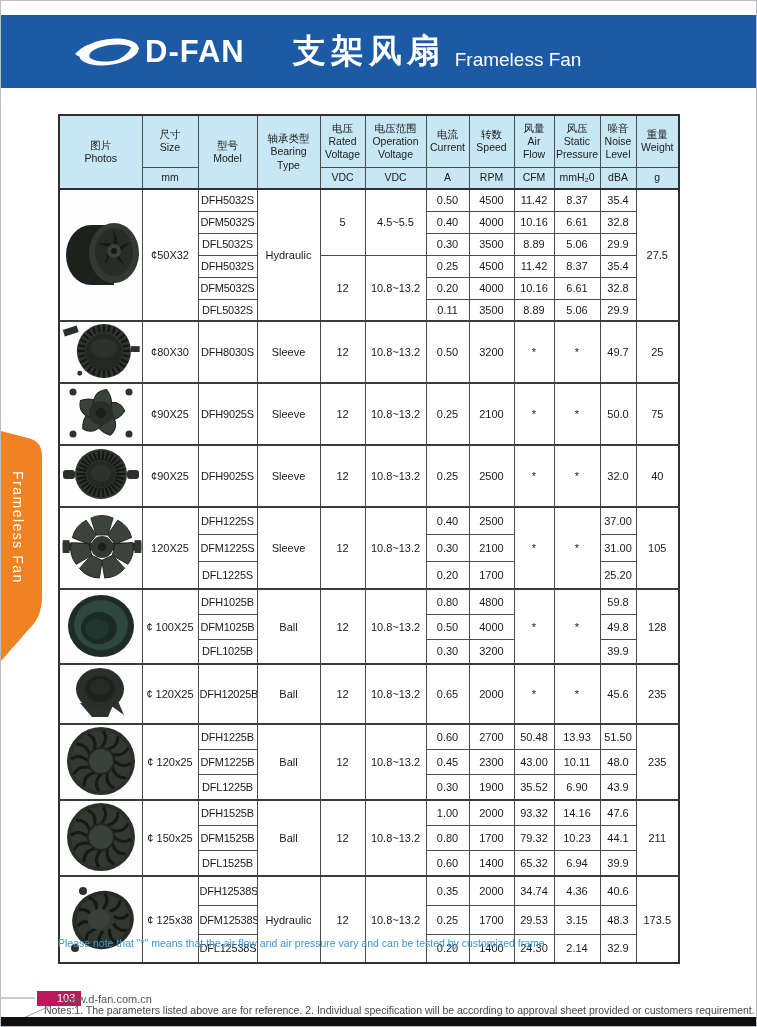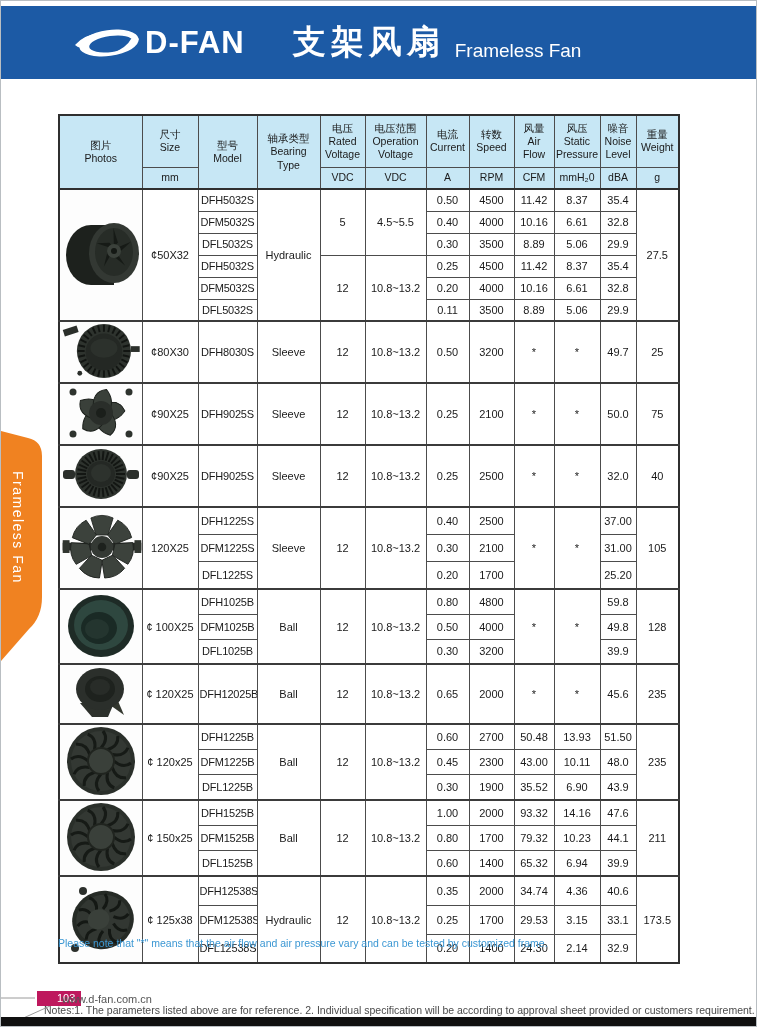--- a/index.html
+++ b/index.html
@@ -2,21 +2,21 @@
 <html><head>
 <meta charset="utf-8">
 <style>
   html,body{margin:0;padding:0;}
   body{
     width:757px;height:1027px;position:relative;background:#fff;
     font-family:"Liberation Sans",sans-serif;box-sizing:border-box;
     border:1px solid #b9bec2;overflow:hidden;
   }
   
-  .topband{position:absolute;top:5px;left:0;right:0;height:73px;background:#1c5aa5;
+  .topband{position:absolute;top:14px;left:0;right:0;height:73px;background:#1c5aa5;
            display:flex;align-items:center;}
   .brand{display:flex;align-items:center;margin-left:72px;}
   .brand-text{color:#fff;font-size:31px;font-weight:bold;letter-spacing:1px;margin-left:4px;}
   .title-zh{color:#fff;font-size:33px;letter-spacing:5px;margin-left:48px;font-weight:bold;}
   .title-en{color:#fff;font-size:19px;margin-left:10px;margin-top:16px;}
   
   .side-tab{position:absolute;left:0;top:428px;width:46px;height:238px;}
   .side-tab-label{
     position:absolute;left:9px;top:42px;color:#fff;font-size:14px;letter-spacing:1.5px;
     writing-mode:vertical-rl;white-space:nowrap;
@@ -545,21 +545,21 @@
         <td>4.36</td>
         <td>40.6</td>
         <td rowspan="3">173.5</td>
       </tr>
       <tr style="height: 29px;">
         <td class="sub model">DFM12538S</td>
         <td class="sub">0.25</td>
         <td class="sub">1700</td>
         <td class="sub">29.53</td>
         <td class="sub">3.15</td>
-        <td class="sub">33.1</td>
+        <td class="sub">48.3</td>
       </tr>
       <tr style="height: 29px;">
         <td class="sub model">DFL12538S</td>
         <td class="sub">0.20</td>
         <td class="sub">1400</td>
         <td class="sub">24.30</td>
         <td class="sub">2.14</td>
         <td class="sub">32.9</td>
       </tr>
     </tbody>

